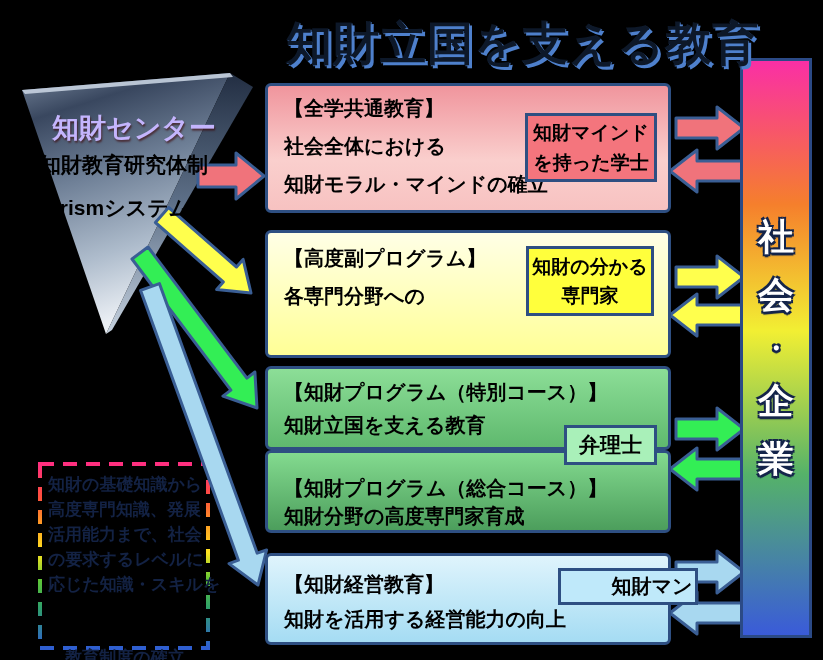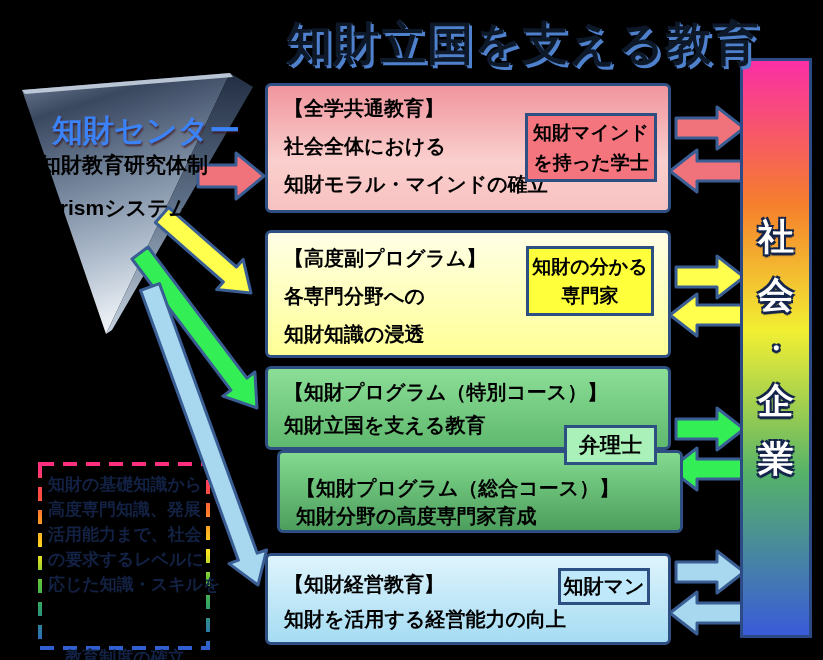--- a/index.html
+++ b/index.html
@@ -8,41 +8,41 @@
     font-family:"Liberation Sans","DejaVu Sans",sans-serif;
   }
   .abs{position:absolute;}
   #title{
     left:286px;top:13px;font-size:46px;font-weight:bold;letter-spacing:1px;
     color:#0d1829;text-shadow:3px 3px 0 #4e80cc,1px 1px 0 #3a5e94;white-space:nowrap;z-index:3;
   }
   #diagram-svg{left:0;top:0;z-index:1;}
   
   .pyr-label{z-index:2;white-space:nowrap;font-weight:bold;}
-  #pyr-center{left:52px;top:110px;font-size:31px;color:#3b82f6;text-shadow:1px 2px 2px rgba(60,0,0,.6);}
+  #pyr-center{left:52px;top:110px;font-size:27px;color:#c4b5fd;text-shadow:1px 2px 2px rgba(60,0,0,.6);}
   #pyr-org{left:40px;top:151px;font-size:21px;color:#000;text-align:right;}
   #pyr-system{left:40px;top:194px;font-size:21px;color:#000;}
   
   .pbox{left:265px;width:400px;border:3px solid #2e4f82;border-radius:6px;z-index:2;}
   .pbox .txt{position:absolute;left:16px;font-size:20px;font-weight:bold;color:#000;white-space:nowrap;}
   #box-pink{top:83px;height:124px;background:linear-gradient(180deg,#f0959d 0%,#facfcd 60%,#f7c2c1 100%);}
   #box-yellow{top:230px;height:122px;background:linear-gradient(180deg,#ffffe6 0%,#ffff96 100%);}
   #box-green1{top:366px;height:78px;background:linear-gradient(180deg,#8cde97 0%,#5fb96e 100%);}
-  #box-green2{top:450px;height:77px;background:linear-gradient(180deg,#83da8f 0%,#4c9e5c 100%);margin-left:12px;}
+  #box-green2{top:450px;height:77px;background:linear-gradient(180deg,#83da8f 0%,#4c9e5c 100%);}
   #box-blue{top:553px;height:86px;background:linear-gradient(180deg,#dff4fc 0%,#a5dcf3 100%);}
   
   .badge{
     border:3px solid #2e4f82;z-index:4;display:flex;flex-direction:column;
     align-items:center;justify-content:center;font-weight:bold;color:#000;
     text-align:right;line-height:1.55;
   }
   #badge-pink{left:525px;top:113px;width:126px;height:63px;font-size:19px;background:#f4757d;}
   #badge-yellow{left:526px;top:246px;width:122px;height:64px;font-size:19px;background:#ffff3c;}
   #badge-green{left:564px;top:425px;width:87px;height:34px;font-size:21px;background:#a9f0b9;}
-  #badge-blue{left:558px;top:568px;width:86px;height:31px;font-size:20px;background:#bfe9fa;}
+  #badge-blue{left:558px;top:568px;width:86px;height:31px;font-size:20px;background:#bfe9fa;padding-left:48px;}
   
   #bar{
     left:740px;top:58px;width:66px;height:574px;border:3px solid #2b4a86;z-index:2;
     background:linear-gradient(180deg,#fa2fa5 0%,#f57f2c 25%,#f2ef33 47%,#55b269 72%,#3a5bd9 100%);
     display:flex;flex-direction:column;align-items:center;justify-content:center;gap:22px;
   }
   #bar .ch{
     font-size:36px;font-weight:bold;color:#fff;line-height:1;
     text-shadow:-2px -2px 0 #14244a,2px -2px 0 #14244a,-2px 2px 0 #14244a,2px 2px 0 #14244a,0 3px 1px #14244a;
   }
@@ -121,21 +121,20 @@
     <div class="txt" style="top:85px">知財モラル・マインドの確立</div>
   </div>
   <div id="badge-pink" class="abs badge">
     <div>知財マインド</div>
     <div>を持った学士</div>
   </div>
 
   <div id="box-yellow" class="abs pbox">
     <div class="txt" style="top:12px">【高度副プログラム】</div>
     <div class="txt" style="top:50px">各専門分野への</div>
-    <div class="txt" style="top:88px">知財知識の浸透</div>
   </div>
   <div id="badge-yellow" class="abs badge">
     <div>知財の分かる</div>
     <div>専門家</div>
   </div>
 
   <div id="box-green1" class="abs pbox">
     <div class="txt" style="top:10px">【知財プログラム（特別コース）】</div>
     <div class="txt" style="top:43px">知財立国を支える教育</div>
   </div>

